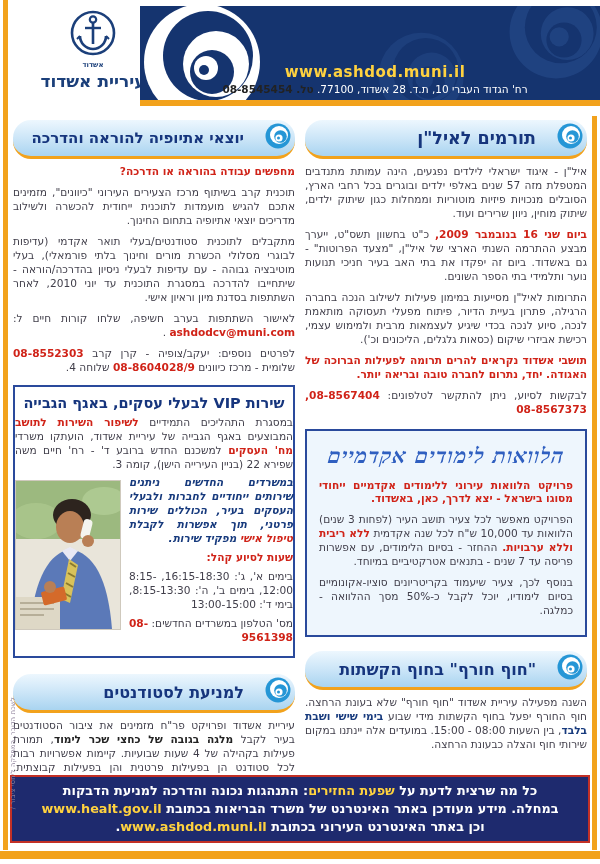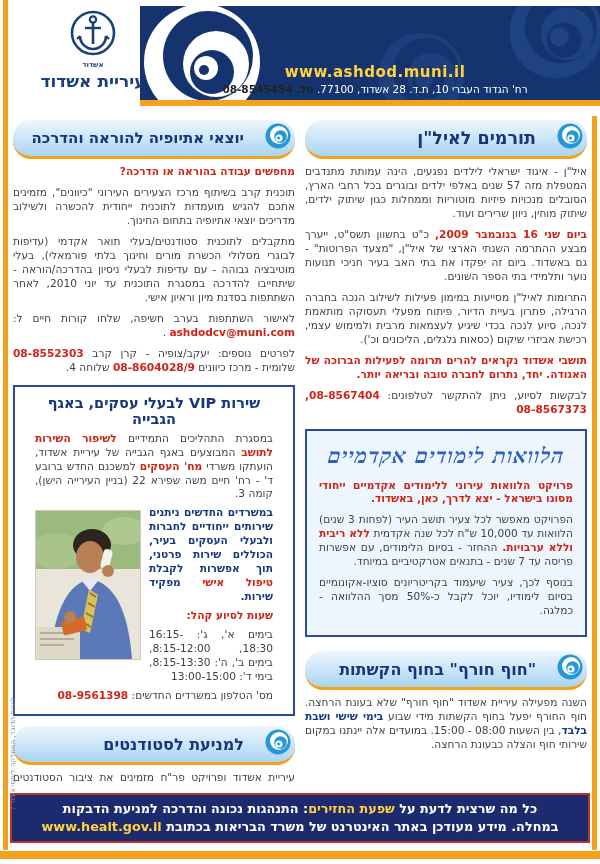--- a/index.html
+++ b/index.html
@@ -32,24 +32,24 @@
   .sec-title{color:#16357d;font-weight:bold;font-size:16px;white-space:nowrap;}
   .swirl{flex:0 0 auto;}
 
   p.body{font-size:10.6px;line-height:1.32;color:#403e4a;margin:4px 0 7px 0;text-align:justify;}
   .sg-red{color:#d02318;font-weight:bold;}
   .sg-navy{color:#173a7d;font-weight:bold;}
   .sg-bold{font-weight:bold;color:#222;}
   .sg-yellow{color:#ffd23f;}
 
   
-  .vip-box{border:2px solid #2a4a9c;background:#fff;padding:6px 20px;margin:10px 0 10px 0;}
+  .vip-box{border:2px solid #2a4a9c;background:#fff;padding:6px 0;margin:10px 0 16px 0;}
   .vip-title{text-align:center;color:#16357d;font-weight:bold;font-size:14.5px;margin:2px 0 5px 0;}
   .vip-photo{float:left;width:104px;height:148px;margin:4px 8px 2px 0;border:1px solid #cfc9bd;}
-  .vip-strong p.body{font-weight:bold;color:#173a7d;}
+  .vip-strong p.body{font-weight:bold;color:#173a7d;font-style:italic;}
   .vip-box p.body{margin:3px 0 5px 0;}
 
   
   .loans-box{border:2px solid #2a4a9c;background:#eef6fd;padding:8px 12px 10px 12px;margin:12px 0 14px 0;}
   .script-title{font-family:"DejaVu Serif","Liberation Serif",serif;font-style:italic;font-weight:bold;
     color:#2f5fc0;font-size:21px;text-align:center;transform:skewX(-6deg);margin:4px 0 10px 0;letter-spacing:1px;}
   .loans-intro{text-align:center;font-size:11.5px;line-height:1.3;margin-bottom:7px;}
 
   
   .flu-banner{position:absolute;left:10px;right:10px;bottom:21px;background:#1e2a6e;border:2px solid #c23026;
@@ -223,17 +223,18 @@
         </span>
         <span class="sec-title">למניעת לסטודנטים</span>
       </div>
       <p class="body"><span>עיריית אשדוד ופרויקט פר"ח מזמינים את ציבור הסטודנטים בעיר לקבל </span><span class="sg-bold">מלגה בגובה של כחצי שכר לימוד</span><span>, תמורת פעילות בקהילה של 4 שעות שבועיות. קיימות אפשרויות רבות לכל סטודנט הן בפעילות פרטנית והן בפעילות קבוצתית. סטודנטים שיימצאו זכאים על ידי דיקני המכללות: ספיר, אשקלון, אחווה, סמי שמעון ורמת-גן, ייהנו ממלגה מוגדלת. ההרשמה, באמצעות אתר האינטרנט של פר"ח - </span></p>
     </section>
   </main>
 
   <footer class="flu-banner">
     <div><span>כל מה שרצית לדעת על </span><span class="sg-yellow">שפעת החזירים</span><span>: התנהגות נכונה והדרכה למניעת הדבקות</span></div>
     <div><span>במחלה. מידע מעודכן באתר האינטרנט של משרד הבריאות בכתובת </span><span class="sg-yellow">www.healt.gov.il</span></div>
+    <div><span>וכן באתר האינטרנט העירוני בכתובת </span><span class="sg-yellow">www.ashdod.muni.il</span><span>.</span></div>
   </footer>
 
   <div class="edge edge-bottom"></div>
   <div class="credits">לשכת הדובר, המחלקה ליחסי ציבור /</div>
 </div>
 
 </body></html>

